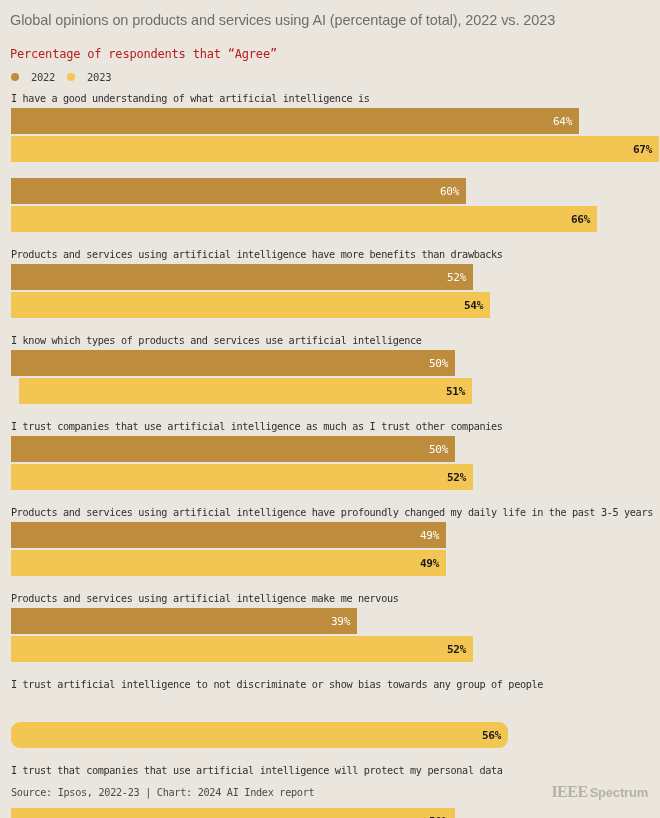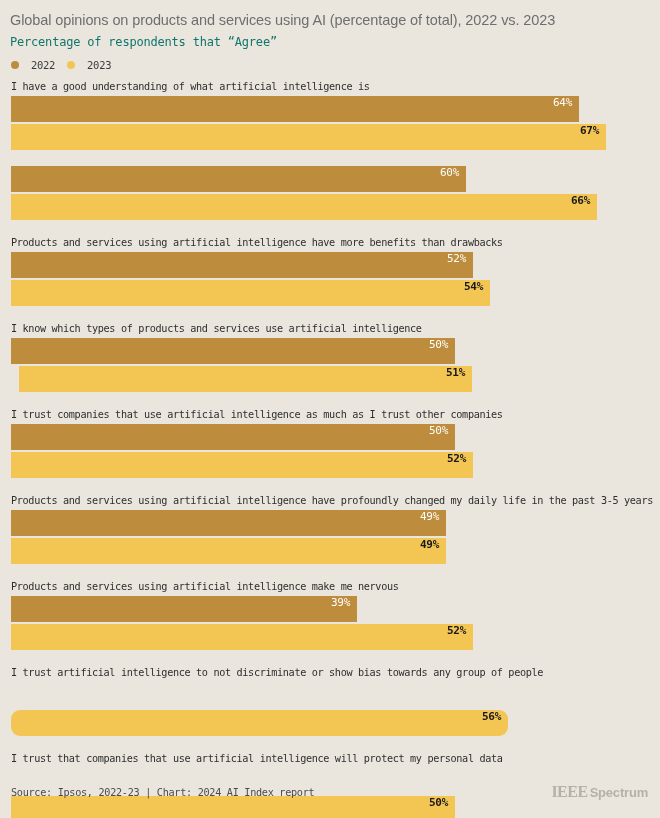--- a/index.html
+++ b/index.html
@@ -32,22 +32,22 @@
     line-height: 17px;
     color: #6E6E6E;
     font-weight: 400;
     letter-spacing: -0.1px;
     white-space: nowrap;
   }
   .chart-subtitle {
     font-family: "DejaVu Sans Mono", monospace;
     font-size: 12px;
     line-height: 16px;
-    color: #0f766e;
-    margin-top: 5px;
+    color: #b91c1c;
+    margin-top: 17px;
     letter-spacing: -0.2px;
     white-space: nowrap;
   }
 
   
   .legend {
     display: flex;
     align-items: center;
     gap: 12px;
     padding: 9px 0 0 11px;
@@ -92,21 +92,21 @@
     position: relative;
     height: 26px;
     margin-bottom: 2px;
   }
   .bar {
     position: absolute;
     left: 0;
     top: 0;
     height: 26px;
     display: flex;
-    align-items: flex-start;
+    align-items: center;
     justify-content: flex-end;
   }
   .bar.b2022 { background: #BD8C3C; }
   .bar.b2023 { background: #F3C553; }
   .bar-value {
     font-family: "DejaVu Sans Mono", monospace;
     font-size: 11px;
     letter-spacing: -0.3px;
     padding-right: 7px;
   }
@@ -171,21 +171,21 @@
 
   <div class="chart-area" id="chart-area">
       <div class="group">
         <div class="group-label">I have a good understanding of what artificial intelligence is</div>
         <div class="bar-row">
           <div class="bar b2022" style="width: 568px;">
             <span class="bar-value">64%</span>
           </div>
         </div>
         <div class="bar-row">
-          <div class="bar b2023" style="width: 595px;">
+          <div class="bar b2023" style="width: 648px;">
             <span class="bar-value">67%</span>
           </div>
         </div>
       </div>
       <div class="group">
         <div class="bar-row">
           <div class="bar b2022" style="width: 455px;">
             <span class="bar-value">60%</span>
           </div>
         </div>

